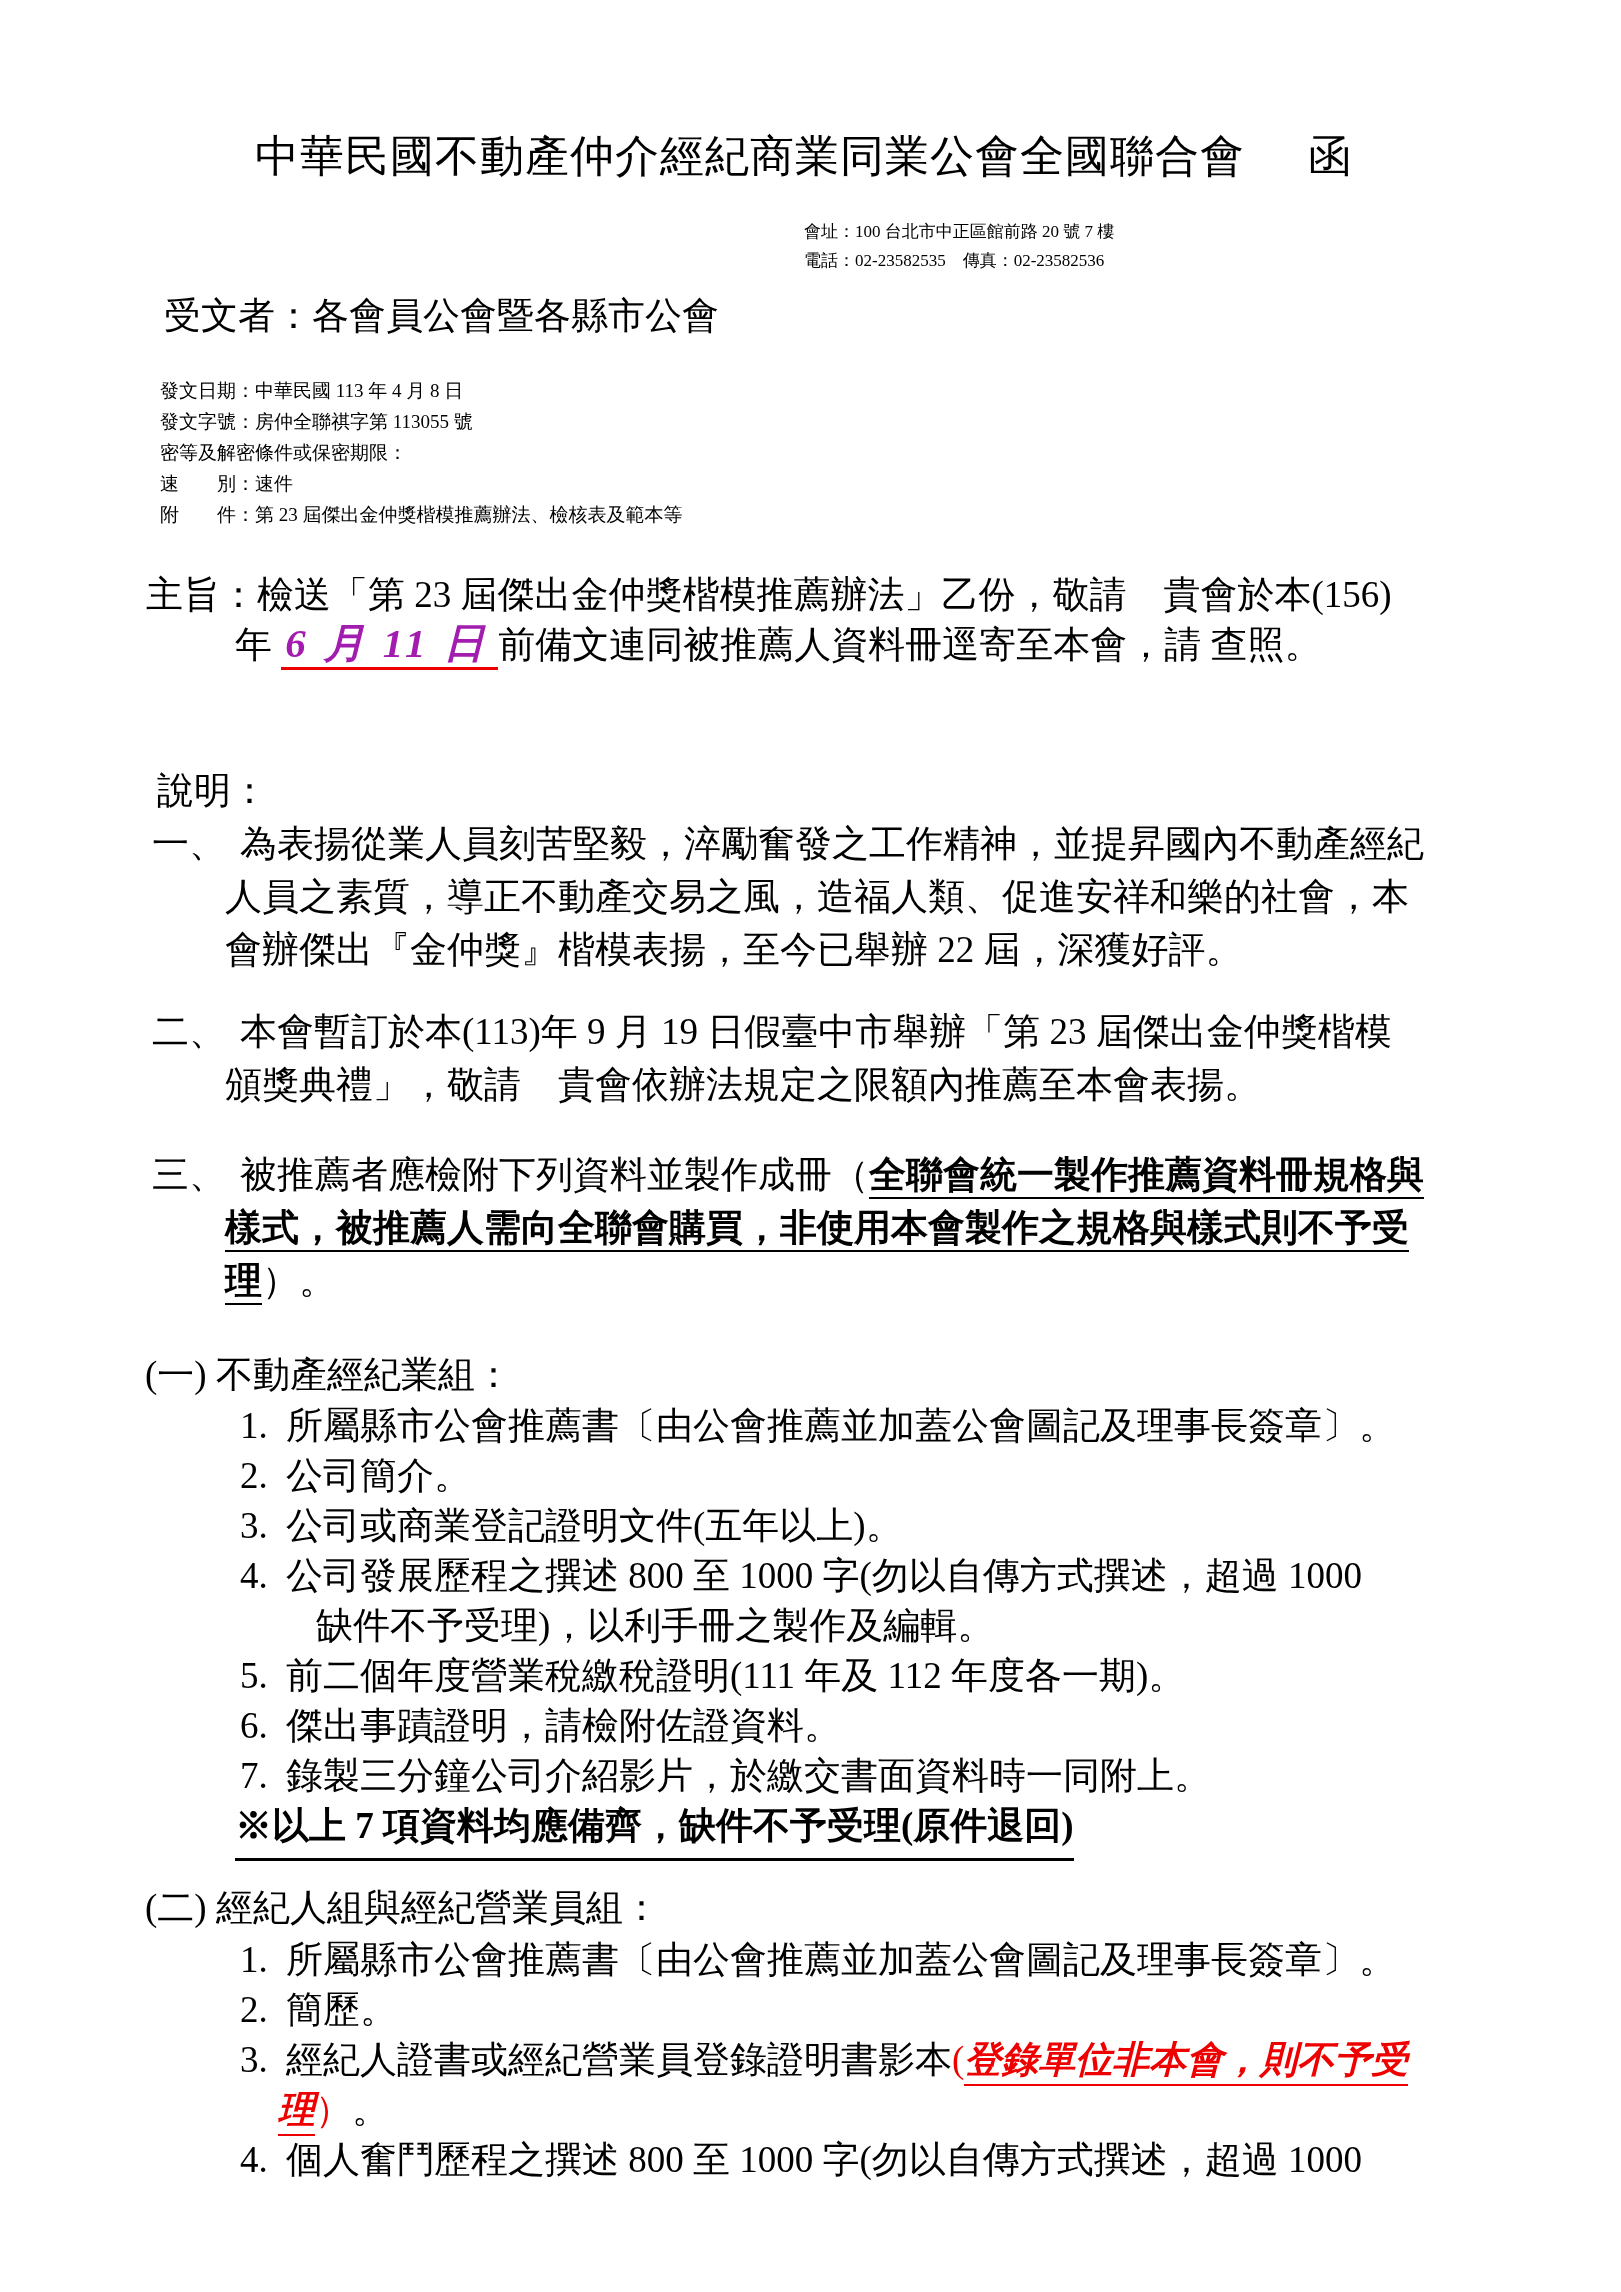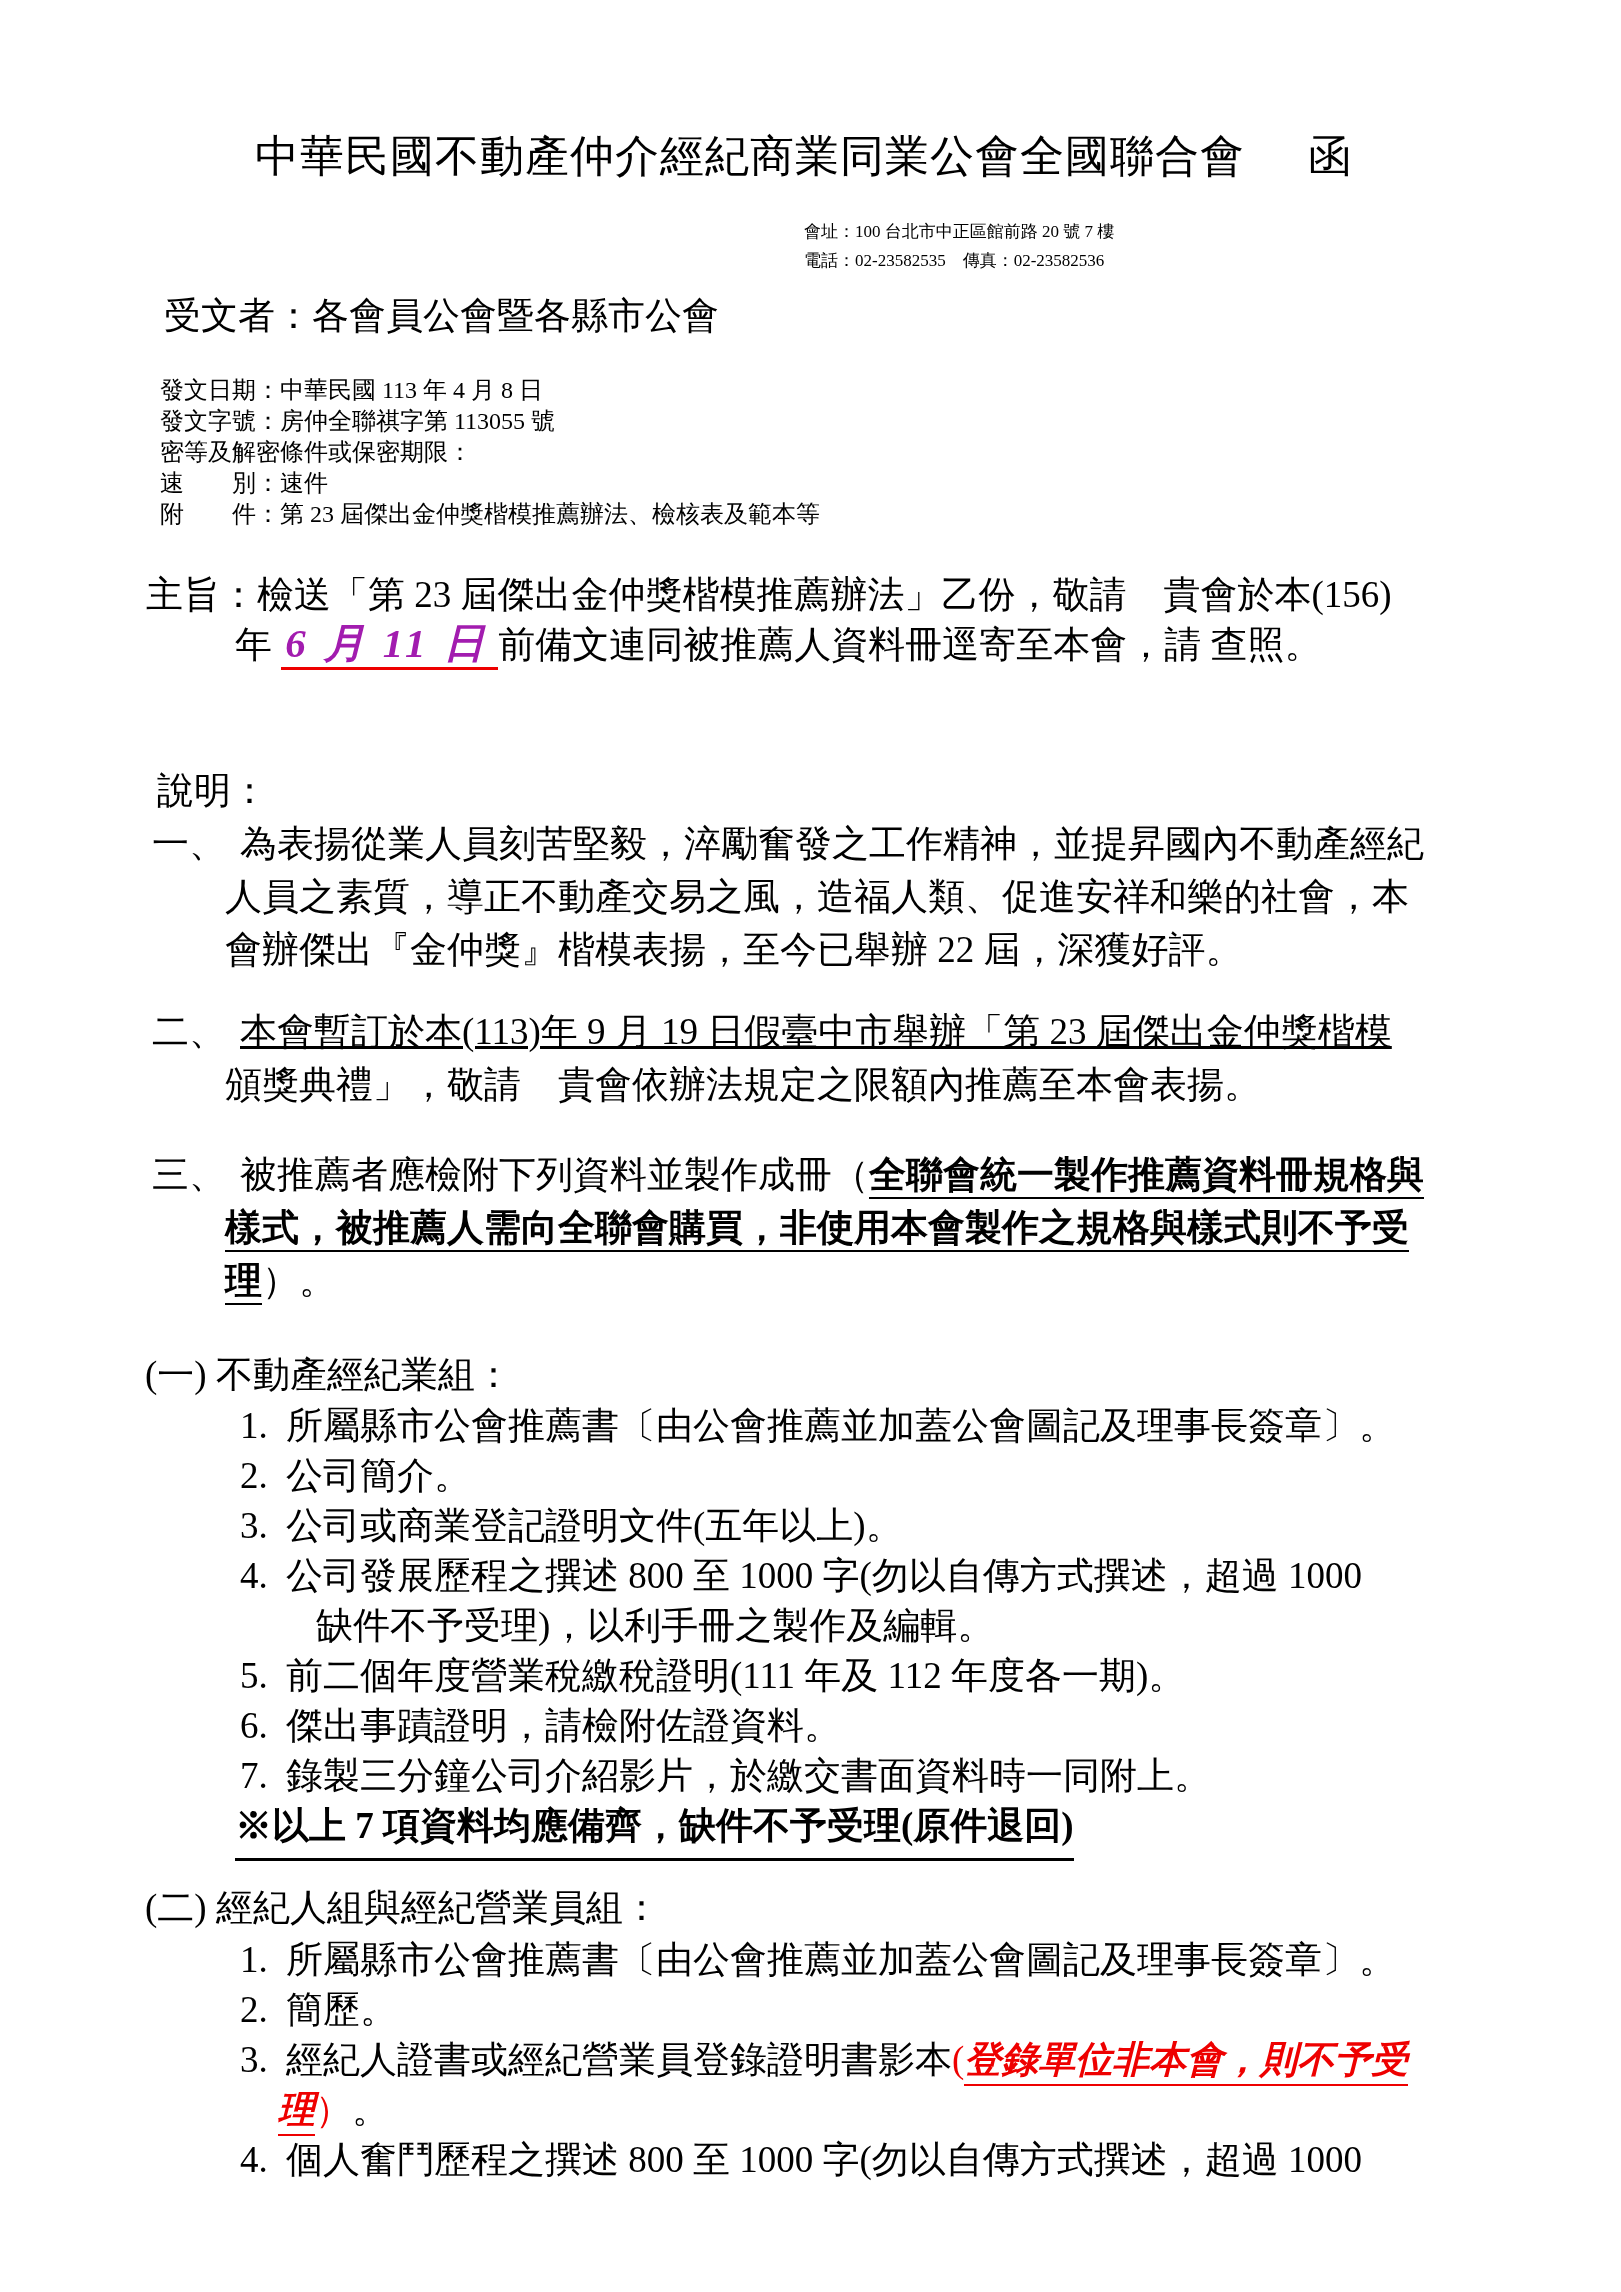--- a/index.html
+++ b/index.html
@@ -10,33 +10,33 @@
   .ln{white-space:pre;}
   
   .title{margin:131px 0 0 255px;font-size:44px;line-height:51px;letter-spacing:1px;}
   .tgap{display:inline-block;width:63px;}
   
   .hdr{margin-left:804px;font-size:17px;line-height:29px;}
   .mt-hdr{margin-top:35px;}
   
   .recipient{margin:17.6px 0 0 164px;font-size:37px;line-height:45px;}
   
-  .meta{margin-left:160px;font-size:24px;line-height:31px;}
+  .meta{margin-left:160px;font-size:19px;line-height:31px;}
   .mt-meta{margin-top:37px;}
   
   .subj{margin:40px 0 0 146px;font-size:37px;line-height:49px;}
   .subj2{margin-left:235px;font-size:37px;line-height:49px;}
   .deadline{color:#a21caf;font-weight:700;font-style:italic;font-size:41px;
     border-bottom:3.9px solid #ee0000;padding:0 9.8px 1px 3.9px;letter-spacing:3.9px;}
   
   .heading{margin:95px 0 0 157px;font-size:37px;line-height:53px;}
   .pt{margin-left:152px;font-size:37px;line-height:53px;}
   .pt-marker{display:inline-block;width:88px;}
   .pt-cont{margin-left:225px;font-size:37px;line-height:53px;}
-  .mt-p2{margin-top:29px;text-decoration:underline;}
+  .mt-p2{margin-top:29px;}
   .mt-p3{margin-top:37px;}
   .em-u{font-weight:700;border-bottom:2.9px solid #000;padding-bottom:2.9px;}
   
   .ghead{margin-left:145px;font-size:37px;line-height:49px;}
   .mt-g1{margin-top:43px;}
   .mt-g2{margin-top:32px;}
   .item{margin-left:240px;font-size:37px;line-height:50px;}
   .mt-items{margin-top:2px;}
   .mt-items2{margin-top:3.9px;}
   .num{display:inline-block;width:46px;}

